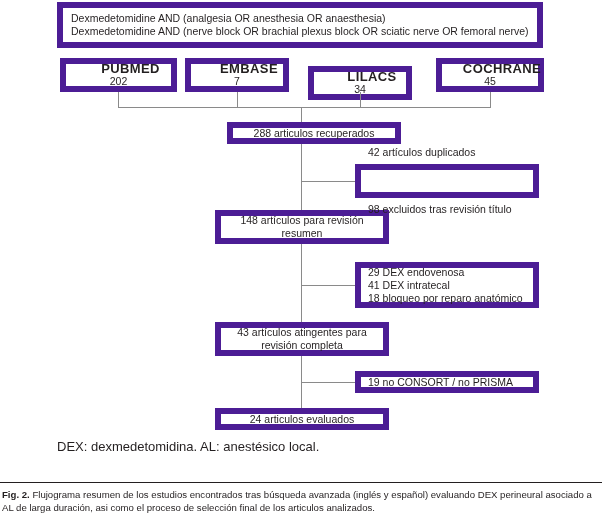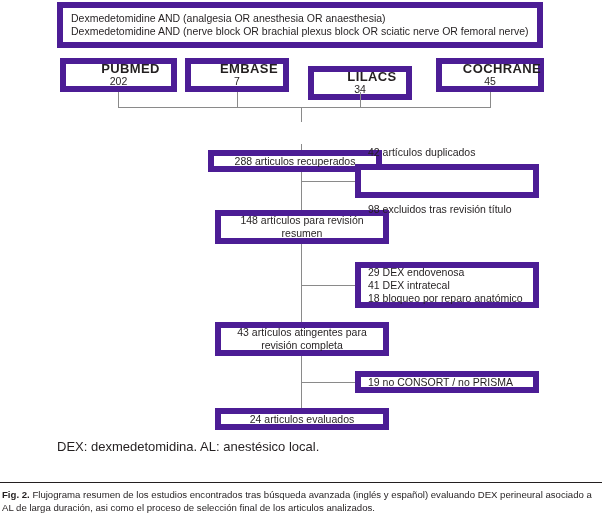--- a/index.html
+++ b/index.html
@@ -58,21 +58,21 @@
   }
   #query-box .line { line-height: 13.5px; font-size: 10.5px; }
 
   
   #db-pubmed   { left: 60px;  top: 58px; width: 117px; height: 34px; }
   #db-embase   { left: 185px; top: 58px; width: 104px; height: 34px; }
   #db-lilacs   { left: 308px; top: 66px; width: 104px; height: 34px; }
   #db-cochrane { left: 436px; top: 58px; width: 108px; height: 34px; }
 
   
-  #box-retrieved  { left: 208px; top: 122px; width: 174px; height: 22px; margin-top: 28px; }
+  #box-retrieved  { left: 227px; top: 122px; width: 174px; height: 22px; }
   #box-abstract   { left: 215px; top: 210px; width: 174px; height: 34px; }
   #box-full       { left: 215px; top: 322px; width: 174px; height: 34px; }
   #box-evaluated  { left: 215px; top: 408px; width: 174px; height: 22px; }
 
   
   #excl-1 { left: 355px; top: 164px; width: 184px; height: 34px; gap: 44px; }
   #excl-2 { left: 355px; top: 262px; width: 184px; height: 46px; }
   #excl-3 { left: 355px; top: 371px; width: 184px; height: 22px; }
 
   

